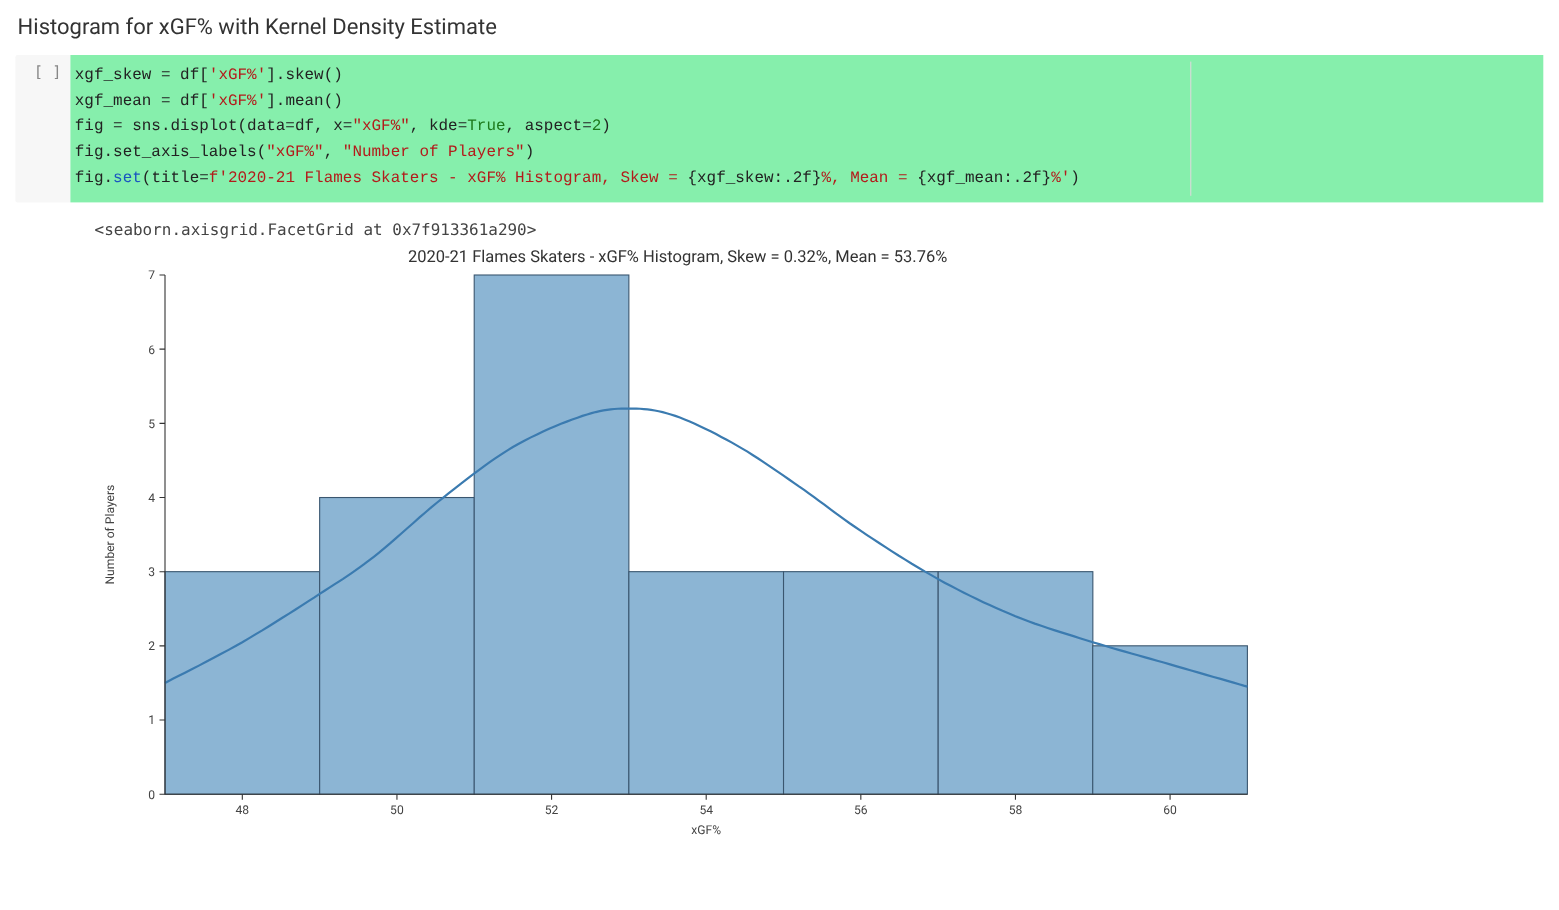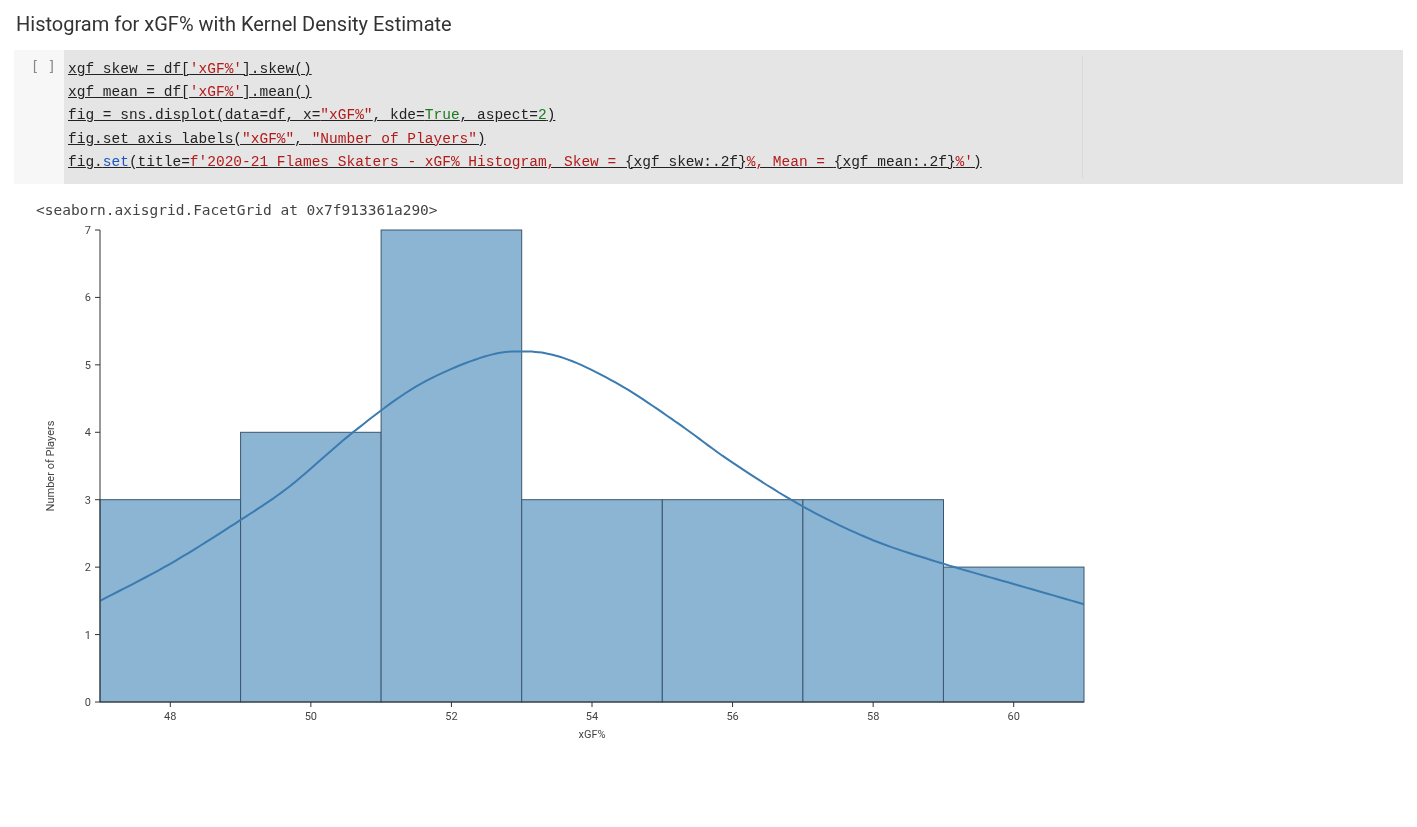--- a/index.html
+++ b/index.html
@@ -31,47 +31,46 @@
     font-size: 14px;
     padding-top: 8px;
     text-align: right;
     padding-right: 8px;
     background: #f7f7f7;
     border-top-left-radius: 2px;
     border-bottom-left-radius: 2px;
   }
   .code-block {
     flex: 1;
-    background: #e5e5e5;
+    background: #86efac;
     padding: 8px 10px 10px 4px;
     font-family: ui-monospace, Menlo, Consolas, "Liberation Mono", monospace;
     font-size: 14.5px;
     line-height: 1.6;
     white-space: pre;
     overflow: auto;
     position: relative;
     color: #222;
-    text-decoration: underline;
   }
   .code-block .divider {
     position: absolute;
     top: 6px;
     bottom: 6px;
     right: 320px;
     width: 1px;
     background: #d9d9d9;
   }
   .tok-str  { color: #b31b1b; }
   .tok-call { color: #1a55c0; }
   .tok-kw   { color: #1c7a1c; }
   .tok-num  { color: #1c7a1c; }
   .tok-fstr { color: #b31b1b; }
 
   .output-area {
-    margin-left: 22px;
+    margin-left: 72px;
     margin-top: 18px;
   }
   .repr {
     font-family: ui-monospace, Menlo, Consolas, monospace;
     font-size: 14.5px;
     color: #444;
     margin-bottom: 6px;
   }
   .chart-wrap {
     width: 1060px;
@@ -121,20 +120,21 @@
 <span>xgf_mean = df[</span><span class="tok-str">'xGF%'</span><span>].mean()</span>
 <span>fig = sns.displot(data=df, x=</span><span class="tok-str">"xGF%"</span><span>, kde=</span><span class="tok-kw">True</span><span>, aspect=</span><span class="tok-num">2</span><span>)</span>
 <span>fig.set_axis_labels(</span><span class="tok-str">"xGF%"</span><span>, </span><span class="tok-str">"Number of Players"</span><span>)</span>
 <span>fig.</span><span class="tok-call">set</span><span>(title=</span><span class="tok-fstr">f'2020-21 Flames Skaters - xGF% Histogram, Skew = </span><span>{xgf_skew:.2f}</span><span class="tok-fstr">%, Mean = </span><span>{xgf_mean:.2f}</span><span class="tok-fstr">%'</span><span>)</span></div>
   </div>
 
   <div class="output-area">
     <div class="repr">&lt;seaborn.axisgrid.FacetGrid at 0x7f913361a290&gt;</div>
 
     <div class="chart-wrap">
+      <div class="chart-title">2020-21 Flames Skaters - xGF% Histogram, Skew = 0.32%, Mean = 53.76%</div>
       <svg class="chart" id="hist-svg" width="1060" height="520">
           <rect class="bar" x="64.0" y="275.7" width="140.6" height="202.3"></rect>
           <rect class="bar" x="204.6" y="208.3" width="140.6" height="269.7"></rect>
           <rect class="bar" x="345.1" y="6.0" width="140.6" height="472.0"></rect>
           <rect class="bar" x="485.7" y="275.7" width="140.6" height="202.3"></rect>
           <rect class="bar" x="626.3" y="275.7" width="140.6" height="202.3"></rect>
           <rect class="bar" x="766.9" y="275.7" width="140.6" height="202.3"></rect>
           <rect class="bar" x="907.4" y="343.1" width="140.6" height="134.9"></rect>
           <path class="kde" d="M 64.0 376.9 L 67.4 375.1 L 71.6 372.9 L 76.6 370.4 L 82.2 367.5 L 88.3 364.4 L 94.8 361.1 L 101.4 357.6 L 108.3 354.0 L 115.1 350.4 L 121.8 346.8 L 128.2 343.2 L 134.3 339.8 L 140.2 336.3 L 146.2 332.7 L 152.4 329.1 L 158.5 325.3 L 164.6 321.5 L 170.7 317.6 L 176.8 313.8 L 182.7 310.1 L 188.5 306.3 L 194.1 302.7 L 199.5 299.3 L 204.6 295.9 L 209.4 292.8 L 213.8 290.0 L 218.0 287.3 L 222.0 284.7 L 225.9 282.2 L 229.6 279.7 L 233.3 277.2 L 237.1 274.6 L 241.0 271.8 L 245.0 268.9 L 249.2 265.7 L 253.8 262.2 L 258.6 258.4 L 263.5 254.3 L 268.6 250.0 L 273.8 245.4 L 279.1 240.8 L 284.5 236.0 L 290.0 231.2 L 295.4 226.4 L 300.9 221.7 L 306.3 217.0 L 311.7 212.6 L 317.0 208.3 L 322.3 204.1 L 327.6 200.0 L 332.8 195.8 L 338.1 191.8 L 343.4 187.7 L 348.7 183.8 L 353.9 179.9 L 359.2 176.1 L 364.5 172.5 L 369.7 169.0 L 375.0 165.6 L 380.3 162.4 L 385.6 159.4 L 391.1 156.4 L 396.6 153.6 L 402.2 150.9 L 407.7 148.3 L 413.2 145.8 L 418.7 143.5 L 424.0 141.3 L 429.2 139.3 L 434.2 137.4 L 439.0 135.7 L 443.5 134.1 L 447.8 132.8 L 451.8 131.6 L 455.6 130.6 L 459.2 129.8 L 462.6 129.1 L 465.9 128.6 L 469.2 128.1 L 472.4 127.8 L 475.7 127.6 L 478.9 127.5 L 482.3 127.4 L 485.7 127.4 L 489.2 127.4 L 492.6 127.5 L 495.9 127.6 L 499.3 127.9 L 502.6 128.2 L 505.9 128.6 L 509.3 129.2 L 512.8 129.9 L 516.4 130.7 L 520.0 131.7 L 523.9 132.8 L 527.9 134.1 L 532.1 135.6 L 536.4 137.3 L 541.0 139.2 L 545.6 141.2 L 550.3 143.4 L 555.1 145.7 L 560.0 148.1 L 564.9 150.6 L 569.7 153.2 L 574.6 155.8 L 579.4 158.4 L 584.1 161.1 L 588.8 163.8 L 593.5 166.6 L 598.2 169.6 L 602.9 172.6 L 607.5 175.7 L 612.2 178.8 L 616.9 182.0 L 621.6 185.2 L 626.3 188.4 L 631.0 191.7 L 635.7 194.9 L 640.3 198.2 L 645.0 201.4 L 649.6 204.7 L 654.1 208.0 L 658.6 211.3 L 663.1 214.6 L 667.6 218.0 L 672.1 221.4 L 676.8 224.8 L 681.5 228.2 L 686.4 231.7 L 691.4 235.1 L 696.6 238.6 L 701.9 242.2 L 707.5 245.9 L 713.2 249.6 L 719.0 253.4 L 724.9 257.2 L 730.8 261.0 L 736.9 264.7 L 742.9 268.5 L 749.0 272.1 L 755.0 275.7 L 761.0 279.1 L 766.9 282.5 L 772.7 285.7 L 778.6 288.8 L 784.4 291.8 L 790.3 294.8 L 796.1 297.7 L 802.0 300.6 L 807.9 303.4 L 813.7 306.1 L 819.6 308.7 L 825.4 311.3 L 831.3 313.7 L 837.1 316.2 L 843.0 318.5 L 848.9 320.7 L 854.7 322.9 L 860.6 324.9 L 866.4 326.9 L 872.3 328.8 L 878.1 330.7 L 884.0 332.5 L 889.9 334.3 L 895.7 336.2 L 901.6 338.0 L 907.4 339.8 L 913.3 341.6 L 919.1 343.3 L 925.0 345.1 L 930.9 346.8 L 936.7 348.4 L 942.6 350.1 L 948.4 351.7 L 954.3 353.4 L 960.1 355.0 L 966.0 356.7 L 971.9 358.3 L 977.7 360.0 L 983.8 361.8 L 990.2 363.6 L 996.9 365.5 L 1003.7 367.5 L 1010.6 369.5 L 1017.3 371.4 L 1023.7 373.2 L 1029.8 375.0 L 1035.4 376.6 L 1040.4 378.0 L 1044.6 379.3 L 1048.0 380.2"></path>
           <line class="axis-line" x1="64" y1="6" x2="64" y2="478"></line>

